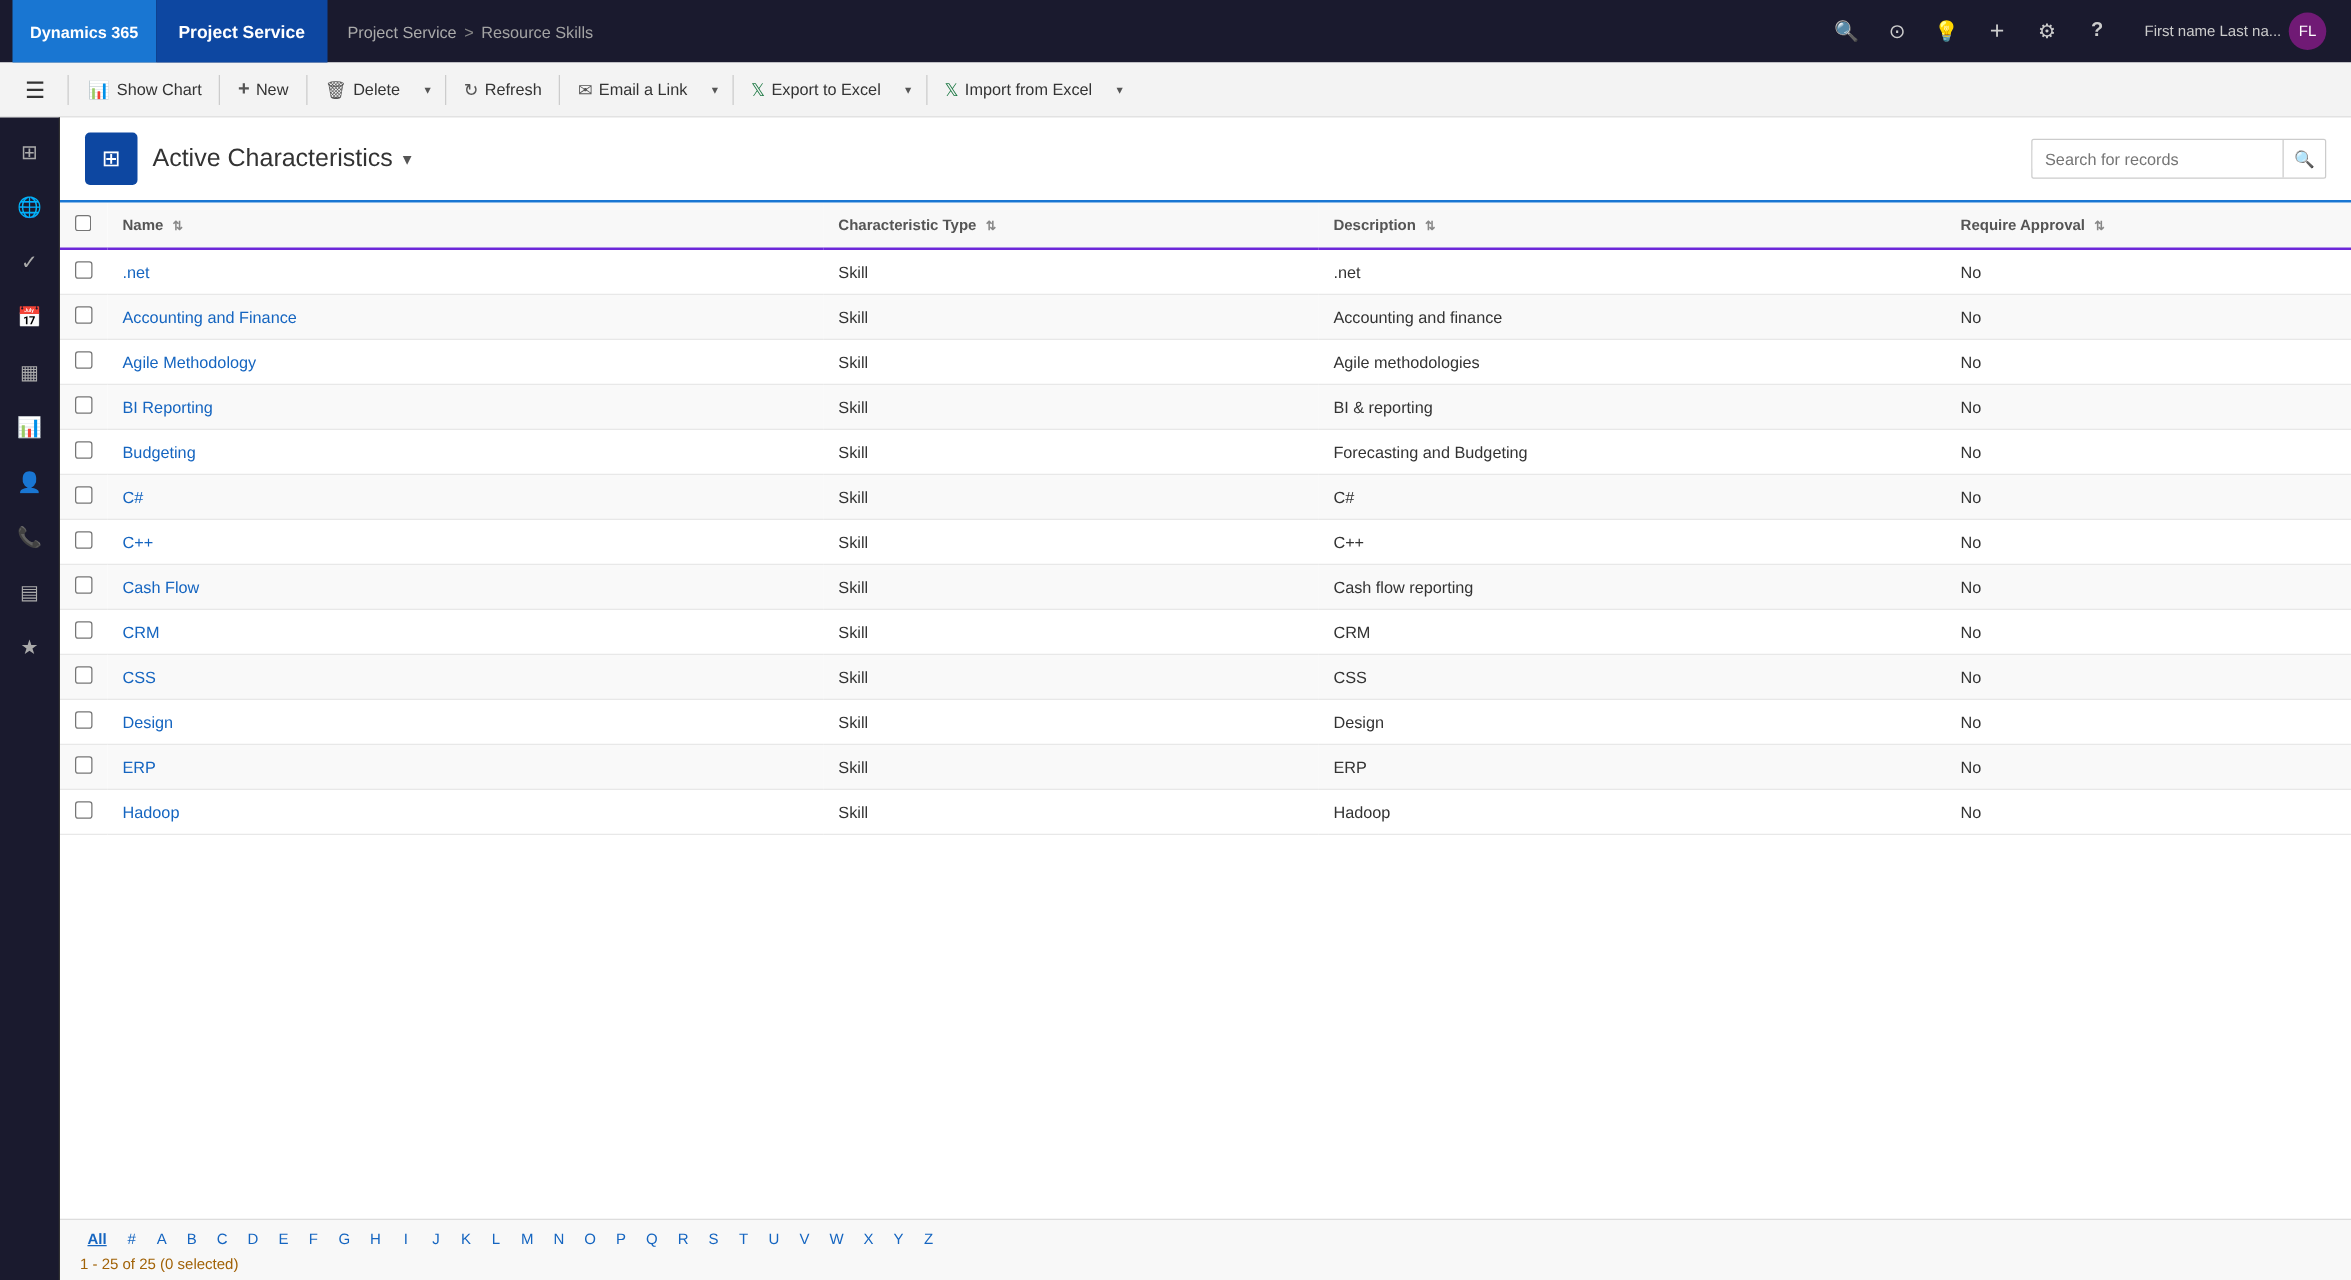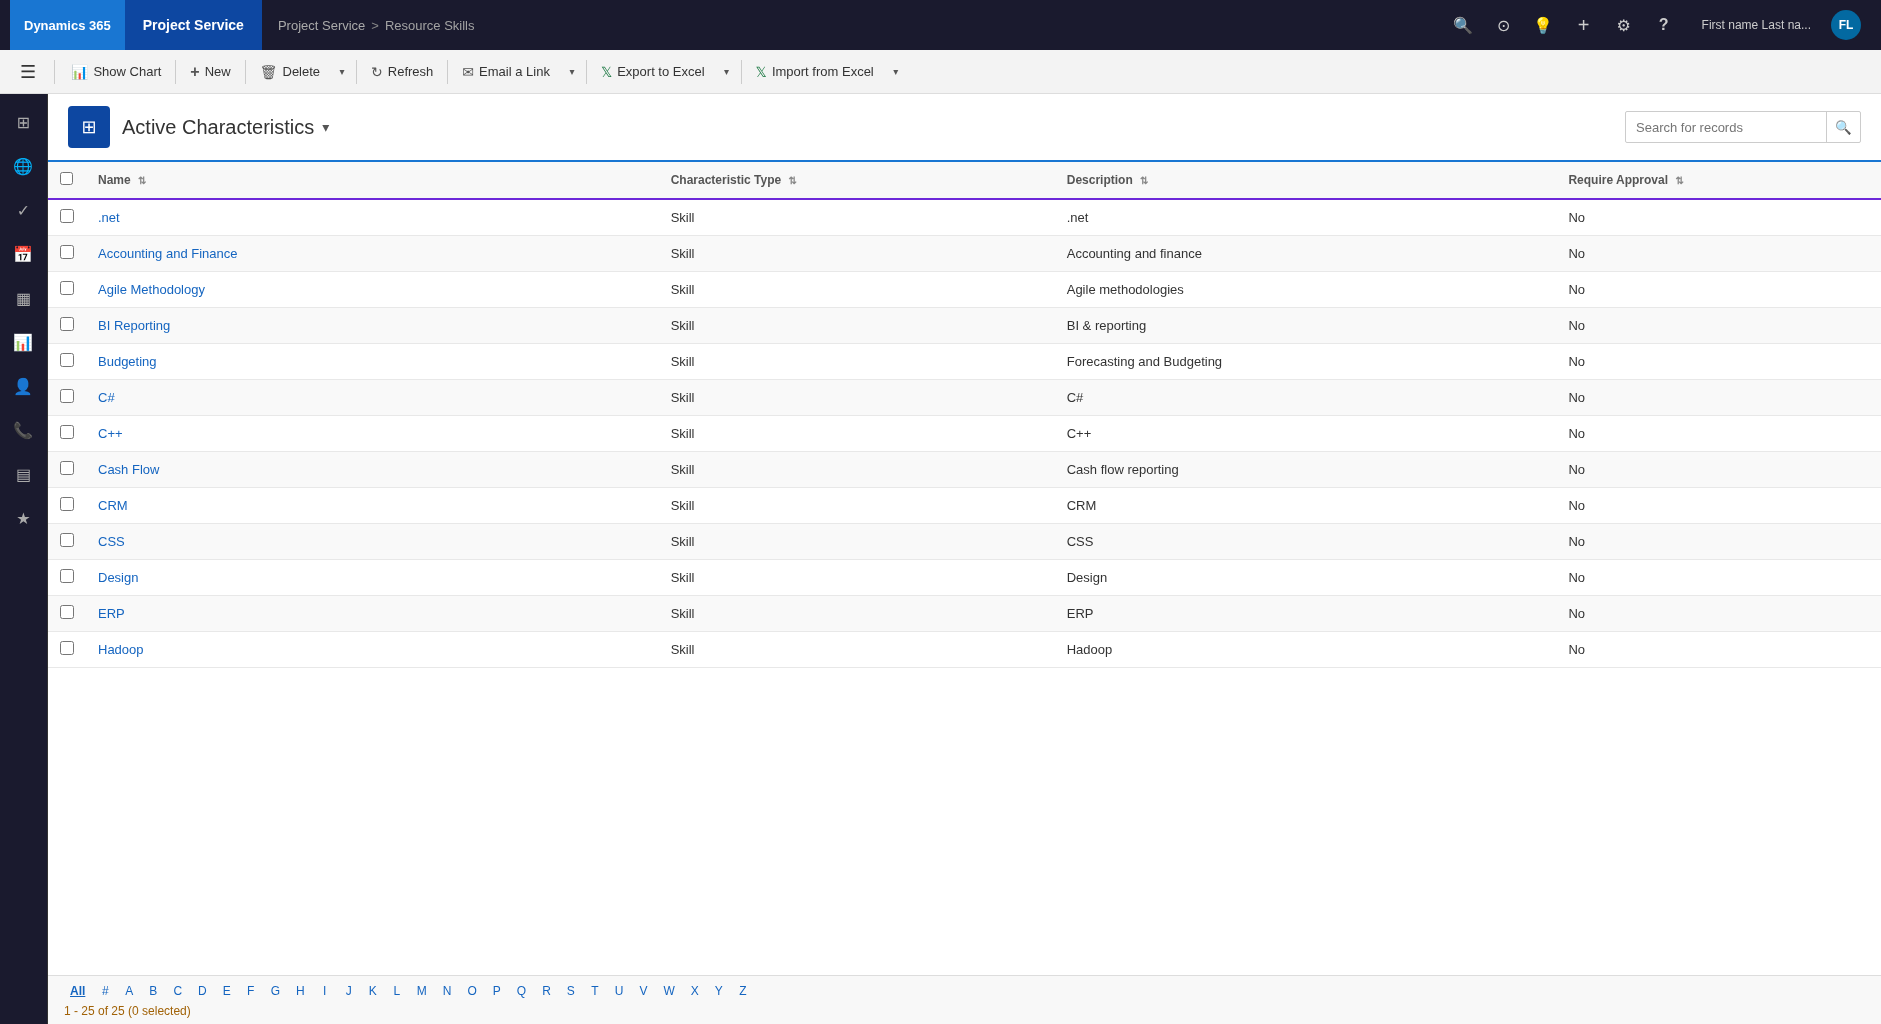--- a/index.html
+++ b/index.html
@@ -56,31 +56,31 @@
     .nav-icon-btn {
       width: 36px; height: 36px;
       display: flex; align-items: center; justify-content: center;
       color: #ccc; cursor: pointer; border-radius: 3px;
       font-size: 16px;
       background: none; border: none;
     }
     .user-area {
       display: flex;
       align-items: center;
-      gap: 20px;
+      gap: 6px;
       color: #ccc;
       font-size: 13px;
       padding: 0 10px;
     }
     .user-avatar {
       width: 30px; height: 30px;
-      background: #0369a1;
+      background: #701a75;
       border-radius: 50%;
       display: flex; align-items: center; justify-content: center;
-      color: #fff; font-size: 12px; font-weight: bold;
+      color: #fff; font-size: 12px;
     }
 
     
     .toolbar {
       display: flex;
       align-items: center;
       background: #f3f3f3;
       height: 44px;
       border-bottom: 1px solid #ddd;
       padding: 0 8px;

